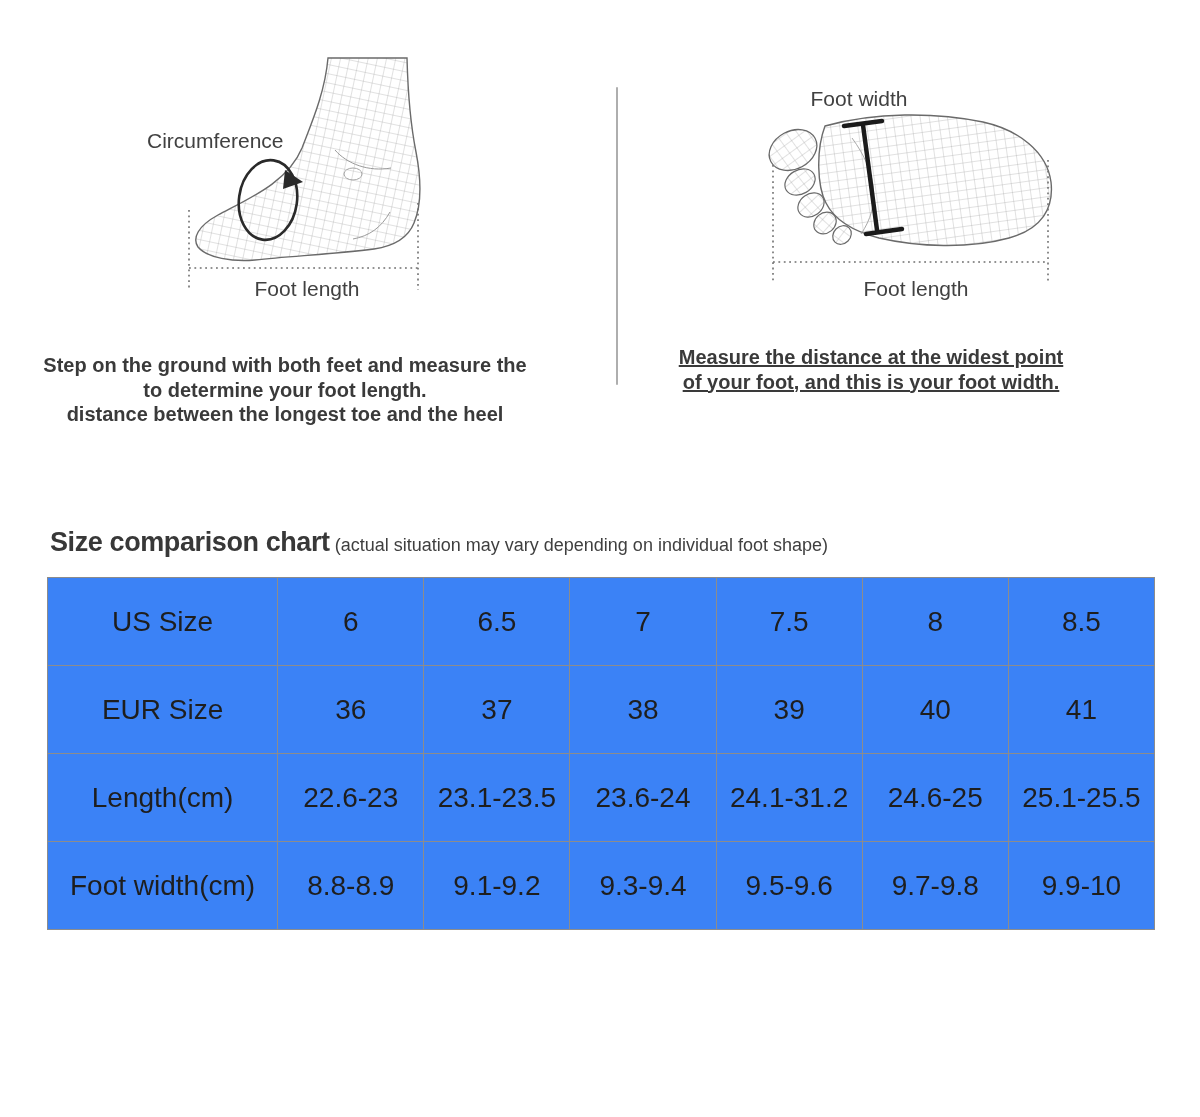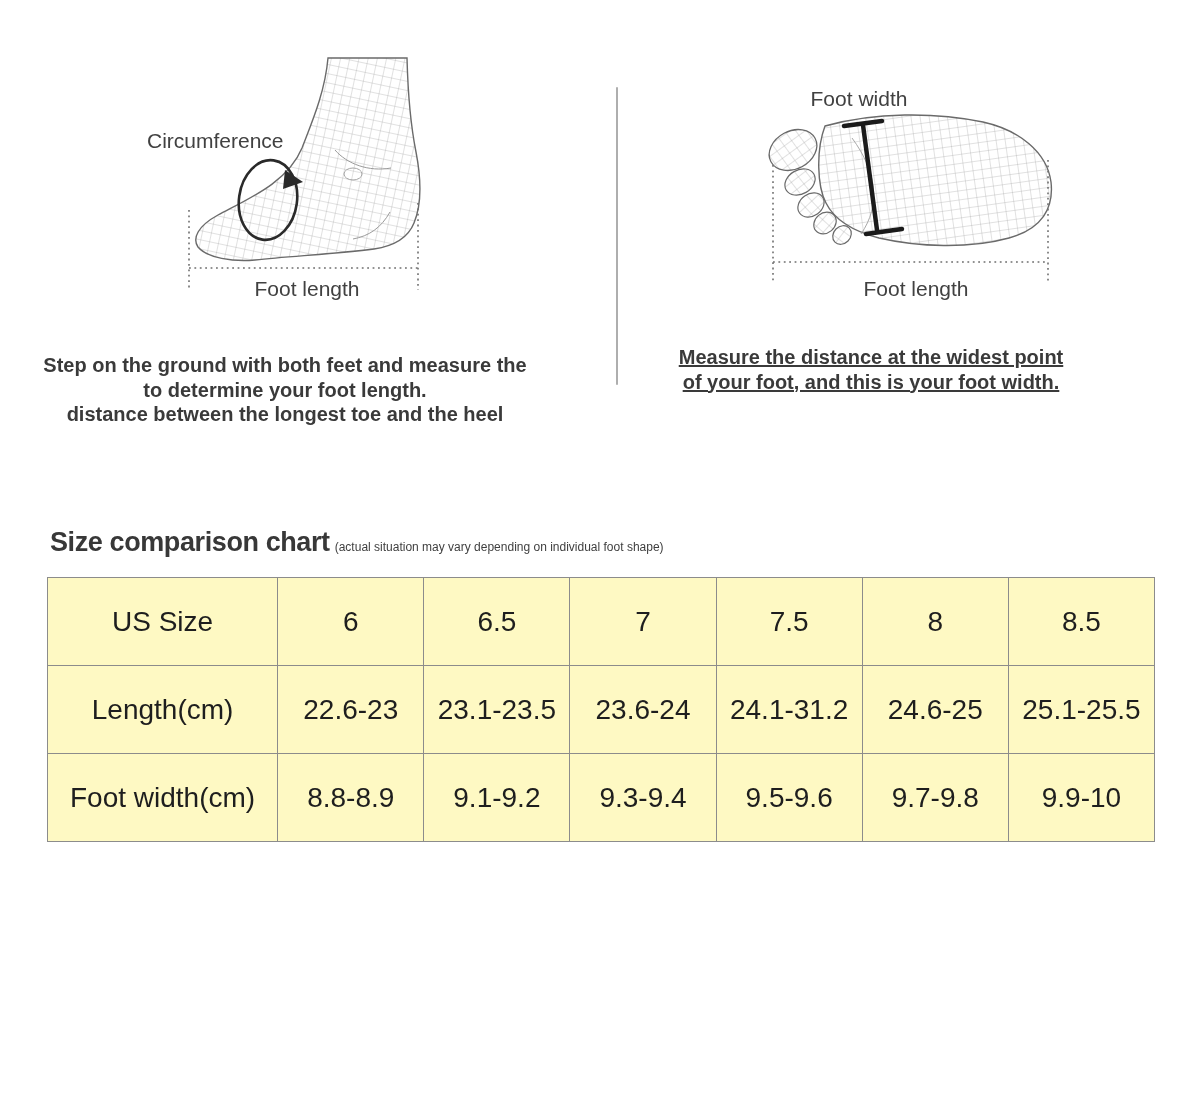--- a/index.html
+++ b/index.html
@@ -27,24 +27,24 @@
   .caption-right{left:620px;width:502px;text-decoration:underline;}
   .section-divider{
     position:absolute;left:616px;top:87px;width:2px;height:298px;
     background:#aeaeae;border-radius:1px;
   }
   
   .chart-title-row{
     position:absolute;left:50px;top:527px;display:flex;align-items:baseline;white-space:nowrap;
   }
   .chart-title{font-size:27px;font-weight:bold;color:#383838;letter-spacing:-0.4px;}
-  .chart-subtitle{font-size:12px;color:#3f3f3f;margin-left:5px;font-weight:normal;}
+  .chart-subtitle{font-size:18px;color:#3f3f3f;margin-left:5px;font-weight:normal;}
   table.size-table{
     position:absolute;left:47px;top:577px;width:1108px;
-    border-collapse:collapse;table-layout:fixed;background:#fef9c3;
+    border-collapse:collapse;table-layout:fixed;background:#3b82f6;
   }
   table.size-table td{
     border:1px solid #8c8c8c;text-align:center;vertical-align:middle;
     font-size:28px;color:#1e1e1e;height:87px;padding:0;
   }
   table.size-table td.note-cell{
     height:160px;font-size:28.5px;line-height:43px;
   }
 </style>
 </head>
@@ -153,20 +153,29 @@
       <tr>
         <td>US Size</td>
         <td>6</td>
         <td>6.5</td>
         <td>7</td>
         <td>7.5</td>
         <td>8</td>
         <td>8.5</td>
       </tr>
       <tr>
+        <td>EUR Size</td>
+        <td>36</td>
+        <td>37</td>
+        <td>38</td>
+        <td>39</td>
+        <td>40</td>
+        <td>41</td>
+      </tr>
+      <tr>
         <td>Length(cm)</td>
         <td>22.6-23</td>
         <td>23.1-23.5</td>
         <td>23.6-24</td>
         <td>24.1-31.2</td>
         <td>24.6-25</td>
         <td>25.1-25.5</td>
       </tr>
       <tr>
         <td>Foot width(cm)</td>

